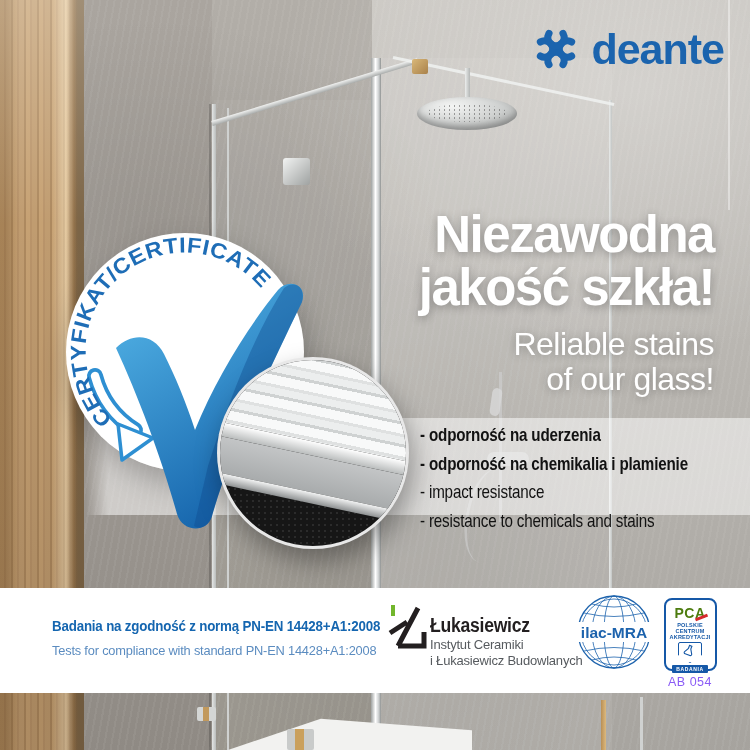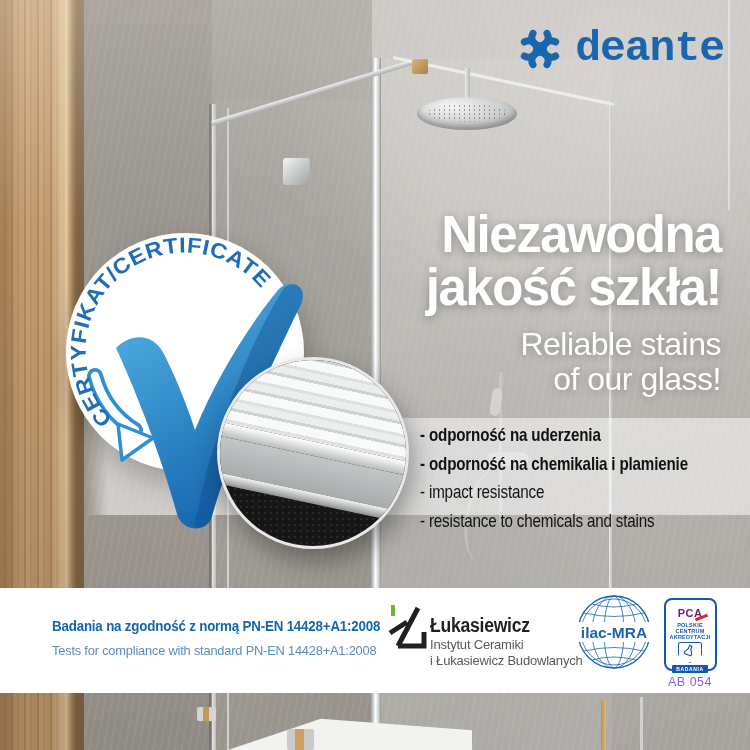--- a/index.html
+++ b/index.html
@@ -89,24 +89,24 @@
     background:repeating-linear-gradient(180deg,#f8f9f9 0 9px,#dfe1e1 9px 12px,#eceeee 12px 19px,#cfd2d2 19px 22px);}
   .band-b{position:absolute;left:0;top:44%;width:100%;height:5%;
     background:linear-gradient(180deg,#ffffff,#b9bcbc);}
   .band-c{position:absolute;left:0;top:49%;width:100%;height:13%;
     background:linear-gradient(180deg,#c3c5c6,#a8abac);}
   .band-d{position:absolute;left:0;top:62%;width:100%;height:4%;
     background:linear-gradient(180deg,#f2f3f3,#8e9192);}
 
   
   .brand{position:absolute;top:26px;right:26px;display:flex;align-items:center;gap:12px;}
-  .brand-word{font-size:43px;font-weight:bold;color:#1b64ae;letter-spacing:-1px;line-height:46px;font-family:Liberation Mono, monospace;}
-
-  
-  .headline{position:absolute;top:208px;right:29px;text-align:right;color:#fff;}
+  .brand-word{font-size:43px;font-weight:bold;color:#1b64ae;letter-spacing:-1px;line-height:46px;}
+
+  
+  .headline{position:absolute;top:208px;right:36px;text-align:right;color:#fff;}
   .hl-pl{font-size:51px;font-weight:bold;letter-spacing:-1.5px;line-height:53px;
     text-shadow:0 2px 10px rgba(0,0,0,.30);}
   .hl-en{font-size:32px;font-weight:normal;letter-spacing:-.5px;line-height:35px;
     text-shadow:0 1px 8px rgba(0,0,0,.28);}
   .hl-gap{height:13px;}
 
   
   .features{position:absolute;left:420px;top:421px;color:#121212;
     transform:scaleX(.82);transform-origin:left top;white-space:nowrap;}
   .feat{font-size:18.5px;line-height:28.5px;letter-spacing:-.2px;}
@@ -121,21 +121,21 @@
     font-size:13.5px;color:#5b8cc0;letter-spacing:-.2px;margin-top:8px;}
   .luka{position:absolute;left:388px;top:12px;}
   .luka-mark{position:absolute;left:0;top:2px;}
   .luka-text{position:absolute;left:42px;top:14px;white-space:nowrap;}
   .luka-name{display:inline-block;transform:scaleX(.88);transform-origin:left top;
     font-size:20px;font-weight:bold;color:#231f20;letter-spacing:-.3px;}
   .luka-sub{font-size:13px;color:#565a5e;line-height:16px;letter-spacing:-.2px;}
   .ilac{position:absolute;left:576px;top:6px;}
   .pca{position:absolute;left:662px;top:10px;width:56px;text-align:center;}
   .pca-box{position:relative;width:49px;height:69px;margin:0 auto;border:2.5px solid #1558a7;border-radius:8px;background:#fff;}
-  .pca-word{font-size:11px;font-weight:bold;color:#701a75;letter-spacing:.5px;margin-top:4px;line-height:18px;}
+  .pca-word{font-size:14px;font-weight:bold;color:#4d7c0f;letter-spacing:.5px;margin-top:4px;line-height:18px;}
   .pca-red{position:absolute;right:7px;top:16px;width:13px;height:3px;background:#d6292c;transform:rotate(-22deg);}
   .pca-org{font-size:5.5px;font-weight:bold;color:#1558a7;line-height:6px;letter-spacing:.2px;}
   .pca-shield{width:22px;height:19px;margin:2px auto 0;position:relative;
     border:1.5px solid #1558a7;border-radius:2px;clip-path:polygon(0 0,100% 0,100% 62%,50% 100%,0 62%);}
   .pca-field{width:36px;margin:2px auto 0;background:#1558a7;color:#fff;font-size:5px;font-weight:bold;
     letter-spacing:.6px;line-height:8px;border-radius:1px;}
   .pca-num{font-size:12.5px;color:#8b5cf6;letter-spacing:.5px;margin-top:4px;}
 </style>
 </head>
 <body>

